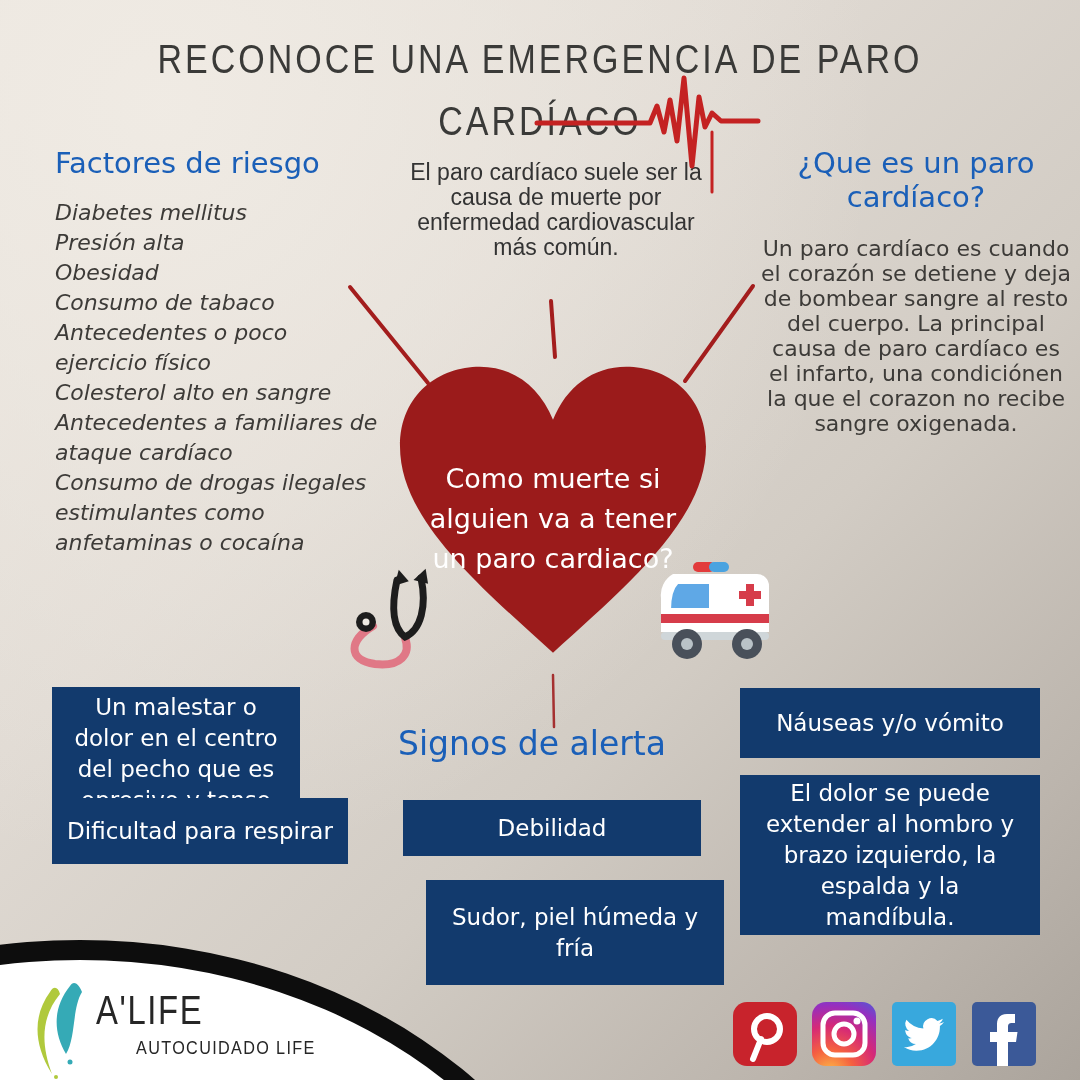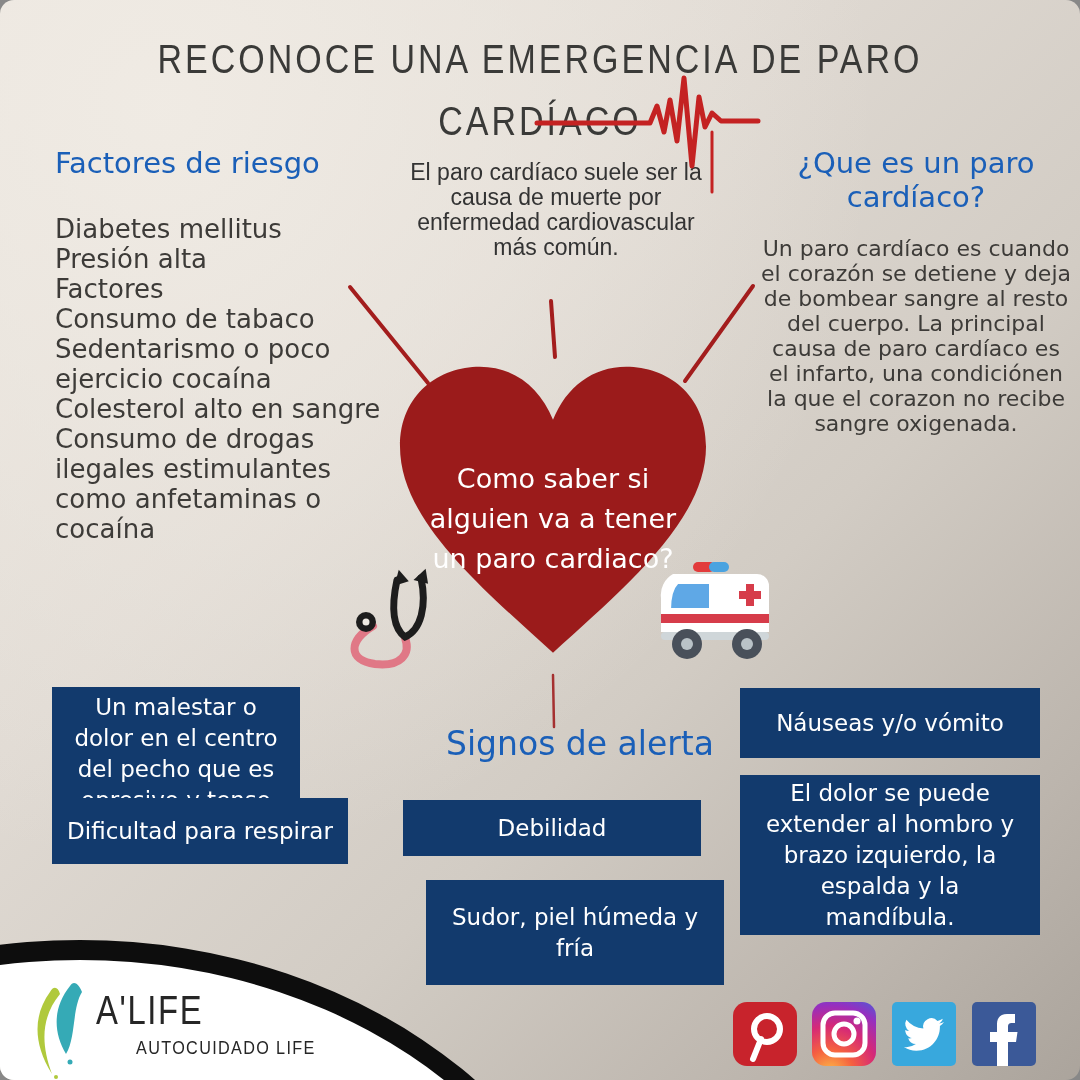--- a/index.html
+++ b/index.html
@@ -2,49 +2,48 @@
 <html><head>
 <meta charset="utf-8">
 <style>
   html,body{margin:0;padding:0;background:#888;}
   .page{
     position:relative;width:1080px;height:1080px;overflow:hidden;
     font-family:"DejaVu Sans",sans-serif;
     background:
       radial-gradient(ellipse at 15% 10%, rgba(240,235,228,.95) 0%, rgba(240,235,228,0) 55%),
       linear-gradient(135deg,#eae5de 0%,#e0dad3 35%,#d2ccc4 62%,#bcb5ad 85%,#aba49c 100%);
-    border-radius: 14px;
   }
   .abs{position:absolute;}
   
   .title{left:0;top:36px;width:1080px;text-align:center;color:#3a3a38;
          font-family:"Liberation Sans",sans-serif;font-size:34px;letter-spacing:3px;
          transform:scaleY(1.18);transform-origin:top;}
   .title .l2{margin-top:14px;}
   
   .blue-h{color:#1a5fb8;font-size:29px;}
   
   .risk{left:55px;top:146px;width:330px;}
-  .risk .items{margin-top:34px;color:#3d3b38;font-size:26px;line-height:30px;}
+  .risk .items{margin-top:18px;color:#3d3b38;font-size:22px;line-height:30px;font-style:italic;}
   
   .fact{left:398px;top:160px;width:316px;text-align:center;color:#333;
         font-family:"Liberation Sans",sans-serif;font-size:23px;line-height:25px;}
   
   .whatis{left:760px;top:146px;width:312px;text-align:center;}
   .whatis .body{margin-top:22px;color:#3d3b38;font-size:22px;line-height:25px;}
   
   .heart-wrap{left:383px;top:360px;width:340px;height:306px;}
   .heart-wrap svg{position:absolute;left:0;top:0;}
   .heart-text{position:absolute;left:45px;top:0;width:250px;height:100%;
               display:flex;align-items:center;justify-content:center;text-align:center;
               color:#fff;font-size:27px;line-height:40px;transform:translateY(6px);}
   
   .navy{background:#123a6d;color:#fff;display:flex;align-items:center;justify-content:center;
         text-align:center;font-size:23px;line-height:31px;padding:6px 14px;box-sizing:border-box;}
-  .alert-h{left:398px;top:724px;width:316px;text-align:right;font-size:33px;}
+  .alert-h{left:398px;top:724px;width:316px;text-align:left;font-size:33px;}
   
   .footer-ellipse{left:-460px;top:940px;width:1040px;height:840px;background:#fff;
                   border:20px solid #0d0d0d;border-radius:50%;}
   .brand{left:96px;top:988px;color:#262626;font-family:"Liberation Sans",sans-serif;
          font-size:40px;letter-spacing:2px;transform:scaleX(.82);transform-origin:left;}
   .tagline{left:136px;top:1038px;color:#262626;font-family:"Liberation Sans",sans-serif;
            font-size:18px;letter-spacing:1.5px;transform:scaleX(.9);transform-origin:left;}
   
   .social{width:64px;height:64px;top:1002px;border-radius:14px;}
   .social.square{border-radius:5px;}
@@ -59,40 +58,41 @@
   <div class="abs title">
     <div class="l1">RECONOCE UNA EMERGENCIA DE PARO</div>
     <div class="l2">CARDÍACO</div>
   </div>
 
   <div class="abs risk">
     <div class="blue-h">Factores de riesgo</div>
     <div class="items">
       <div>Diabetes mellitus</div>
       <div>Presión alta</div>
-      <div>Factores</div>
+      <div>Obesidad</div>
       <div>Consumo de tabaco</div>
-      <div>Sedentarismo o poco ejercicio cocaína</div>
+      <div>Antecedentes o poco ejercicio físico</div>
       <div>Colesterol alto en sangre</div>
+      <div>Antecedentes a familiares de ataque cardíaco</div>
       <div>Consumo de drogas ilegales estimulantes como anfetaminas o cocaína</div>
     </div>
   </div>
 
   <div class="abs fact">El paro cardíaco suele ser la causa de muerte por enfermedad cardiovascular más común.</div>
 
   <div class="abs whatis">
     <div class="blue-h">¿Que es un paro cardíaco?</div>
     <div class="body">Un paro cardíaco es cuando el corazón se detiene y deja de bombear sangre al resto del cuerpo. La principal causa de paro cardíaco es el infarto, una condiciónen la que el corazon no recibe sangre oxigenada.</div>
   </div>
 
   <div class="abs heart-wrap">
     <svg width="340" height="306" viewBox="0 0 100 92">
       <path d="M50,88 C28,68 4,48 4,26 C4,10 16,2 28,2 C38,2 46,8 50,18 C54,8 62,2 72,2 C84,2 96,10 96,26 C96,48 72,68 50,88 Z" fill="#9b1b1b"></path>
     </svg>
-    <div class="heart-text">Como saber si alguien va a tener un paro cardiaco?</div>
+    <div class="heart-text">Como muerte si alguien va a tener un paro cardiaco?</div>
   </div>
 
   <svg class="abs" style="left:335px;top:540px;" width="128" height="132" viewBox="0 0 128 132">
     <path d="M38,86 C14,100 12,120 40,124 C66,127 76,114 70,98" fill="none" stroke="#e07886" stroke-width="8" stroke-linecap="round"></path>
     <path d="M62,40 C56,68 58,88 70,97 C86,90 92,66 86,38" fill="none" stroke="#1d1d1d" stroke-width="7" stroke-linecap="round"></path>
     <path d="M57,44 L66,30 L72,44 Z" fill="#1d1d1d" transform="rotate(-18 64 37)"></path>
     <path d="M80,42 L89,28 L95,42 Z" fill="#1d1d1d" transform="rotate(14 87 35)"></path>
     <circle cx="31" cy="82" r="10" fill="#1d1d1d"></circle>
     <circle cx="31" cy="82" r="3.5" fill="#efeae3"></circle>
   </svg>

